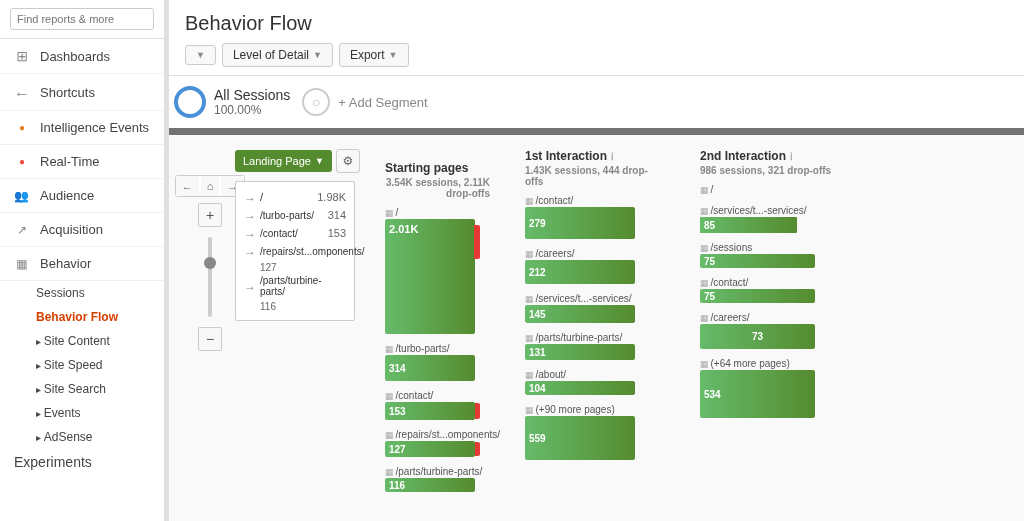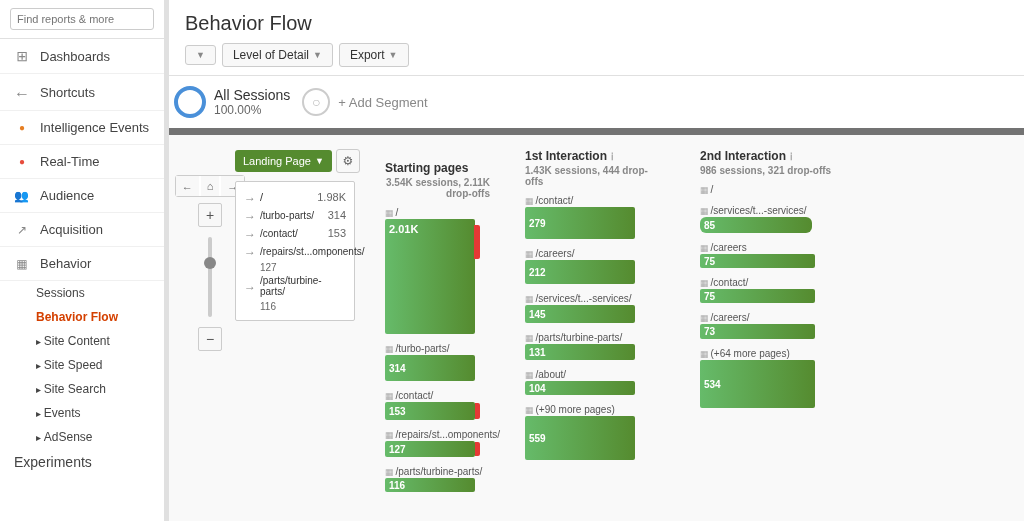--- a/index.html
+++ b/index.html
@@ -598,31 +598,31 @@
             </div>
           </div>
         </div>
 
         <div class="bar-row" style="margin-top:4px;">
           <div style="display:flex; flex-direction:column;">
             <div style="display:flex; align-items:center; gap:2px; margin-bottom:1px;">
               <span style="font-size:9px; color:#aaa;">▦</span>
               <span style="font-size:10px; color:#555;">/services/t...-services/</span>
             </div>
-            <div style="background:linear-gradient(to right,#66bb6a,#558b2f); height:16px; width:112px; border-radius:6px; display:flex; align-items:center; padding:0 4px;">
+            <div style="background:linear-gradient(to right,#66bb6a,#558b2f); height:16px; width:97px; border-radius:1px; display:flex; align-items:center; padding:0 4px;">
               <span style="font-size:10px; color:#fff; font-weight:bold;">85</span>
             </div>
           </div>
         </div>
 
         <div class="bar-row" style="margin-top:4px;">
           <div style="display:flex; flex-direction:column;">
             <div style="display:flex; align-items:center; gap:2px; margin-bottom:1px;">
               <span style="font-size:9px; color:#aaa;">▦</span>
-              <span style="font-size:10px; color:#555;">/careers</span>
+              <span style="font-size:10px; color:#555;">/sessions</span>
             </div>
             <div style="background:linear-gradient(to right,#66bb6a,#558b2f); height:14px; width:115px; border-radius:2px; display:flex; align-items:center; padding:0 4px;">
               <span style="font-size:10px; color:#fff; font-weight:bold;">75</span>
             </div>
           </div>
         </div>
 
         <div class="bar-row" style="margin-top:4px;">
           <div style="display:flex; flex-direction:column;">
             <div style="display:flex; align-items:center; gap:2px; margin-bottom:1px;">
@@ -634,21 +634,21 @@
             </div>
           </div>
         </div>
 
         <div class="bar-row" style="margin-top:4px;">
           <div style="display:flex; flex-direction:column;">
             <div style="display:flex; align-items:center; gap:2px; margin-bottom:1px;">
               <span style="font-size:9px; color:#aaa;">▦</span>
               <span style="font-size:10px; color:#555;">/careers/</span>
             </div>
-            <div style="background:linear-gradient(to right,#66bb6a,#558b2f); height:15px; width:115px; border-radius:2px; display:flex; align-items:center; padding:0 4px;">
+            <div style="background:linear-gradient(to right,#66bb6a,#558b2f); height:25px; width:115px; border-radius:2px; display:flex; align-items:center; padding:0 4px;justify-content:center;">
               <span style="font-size:10px; color:#fff; font-weight:bold;">73</span>
             </div>
           </div>
         </div>
 
         <div class="bar-row" style="margin-top:4px;">
           <div style="display:flex; flex-direction:column;">
             <div style="display:flex; align-items:center; gap:2px; margin-bottom:1px;">
               <span style="font-size:9px; color:#aaa;">▦</span>
               <span style="font-size:10px; color:#555;">(+64 more pages)</span>

